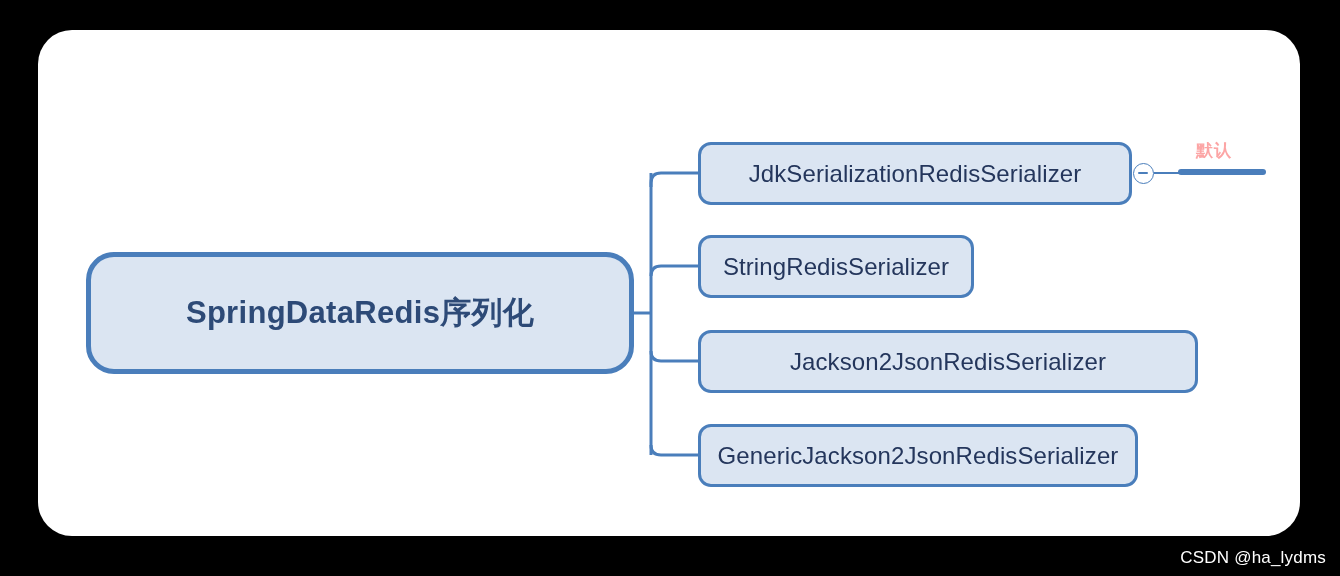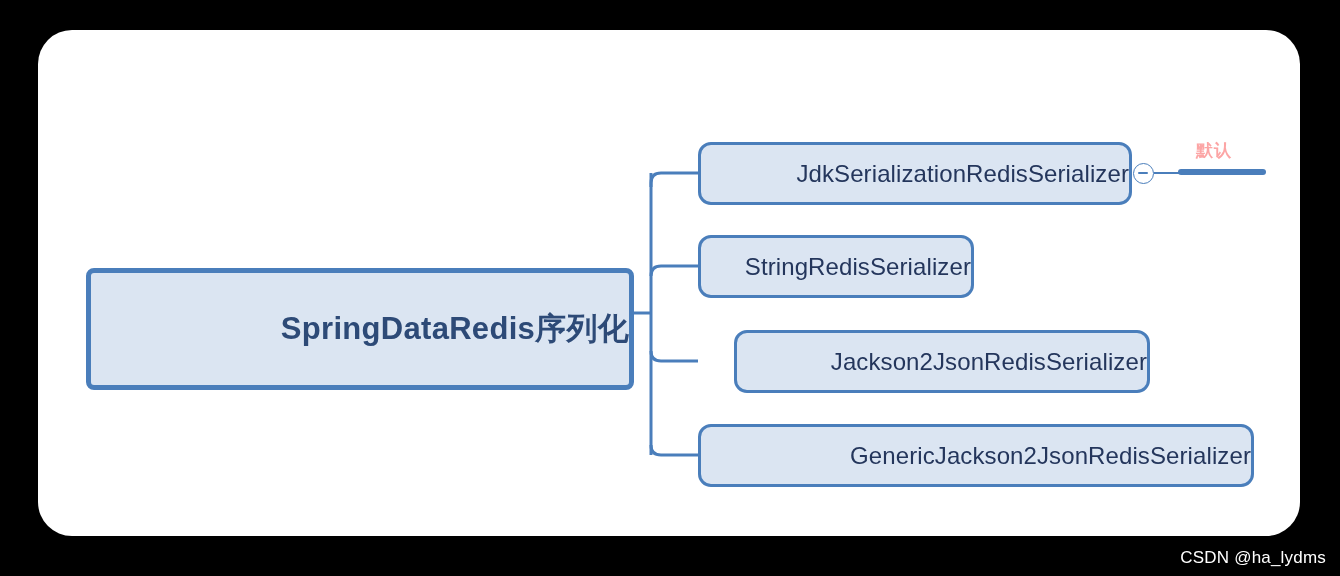--- a/index.html
+++ b/index.html
@@ -38,52 +38,51 @@
 
   
   .node {
     position: absolute;
     box-sizing: border-box;
     background: #dbe5f2;
     border: 3px solid #4a7ebb;
     border-radius: 13px;
     display: flex;
     align-items: center;
-    justify-content: flex-end;
+    justify-content: center;
     white-space: nowrap;
     color: #24365c;
     letter-spacing: 0.1px;
   }
 
   
   #root-node {
     left: 86px;
     top: 252px;
     width: 548px;
     height: 122px;
     border-width: 5px;
-    border-radius: 8px;
+    border-radius: 28px;
     font-size: 31px;
     font-weight: bold;
     color: #2d4a77;
     letter-spacing: 0.3px;
-    margin-top: 16px;
   }
 
   
   .child-node {
     font-size: 24px;
     font-weight: normal;
     height: 63px;
     left: 698px;
   }
   #child-node-0 { top: 142px; width: 434px; }
   #child-node-1 { top: 235px; width: 276px; }
-  #child-node-2 { top: 330px; width: 416px; margin-left: 36px; }
-  #child-node-3 { top: 424px; width: 556px; }
+  #child-node-2 { top: 330px; width: 500px; }
+  #child-node-3 { top: 424px; width: 440px; }
 
   
   #collapse-toggle {
     position: absolute;
     left: 1133px;
     top: 163px;
     width: 21px;
     height: 21px;
     box-sizing: border-box;
     border: 1.6px solid #4a7ebb;

